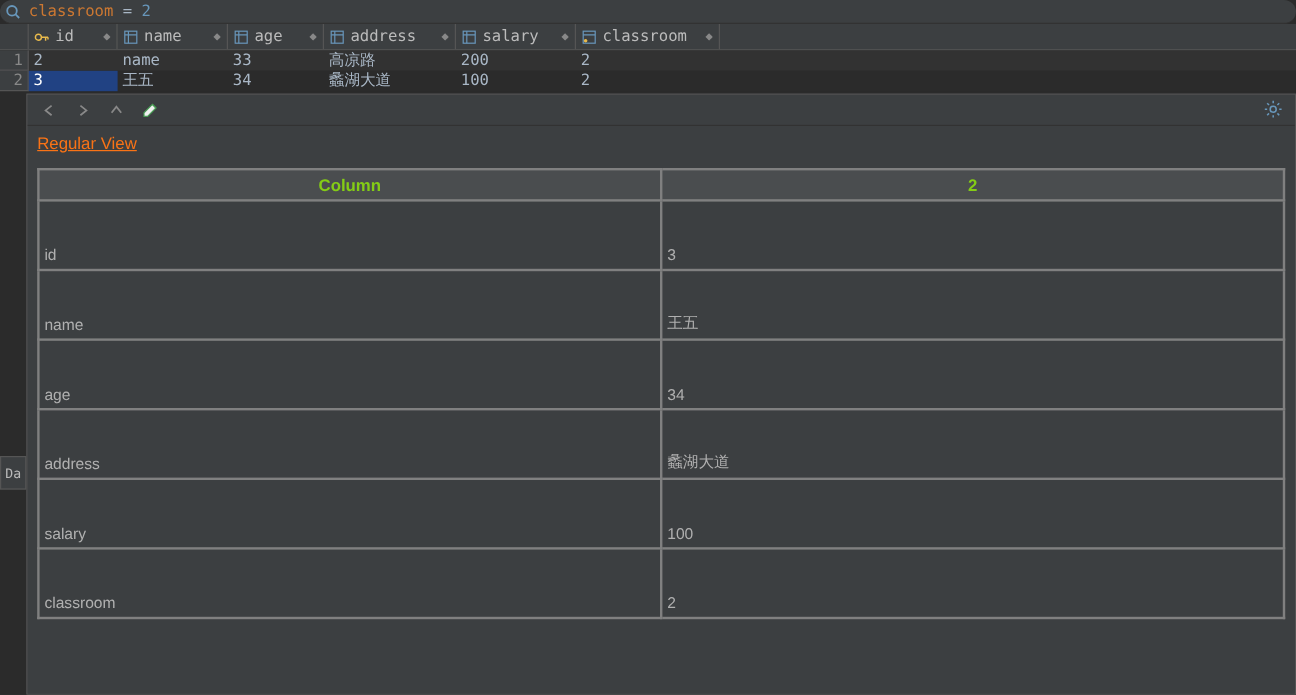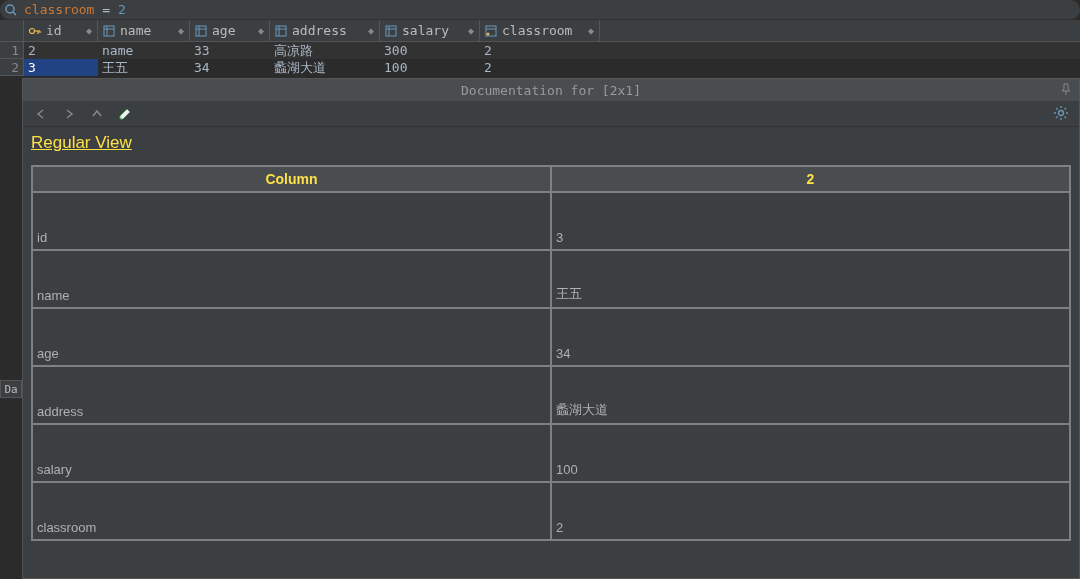--- a/index.html
+++ b/index.html
@@ -103,21 +103,21 @@
   background: #214283;
   color: #ffffff;
 }
 
 
 .side-label {
   position: absolute;
   left: 0;
   top: 380px;
   width: 22px;
-  height: 18px;
+  height: 28px;
   background: #3c3f41;
   color: #bbb;
   font-size: 11px;
   display: flex;
   align-items: center;
   justify-content: center;
   border: 1px solid #555;
 }
 
 
@@ -169,37 +169,37 @@
   color: #6897bb;
 }
 
 .doc-body {
   flex: 1;
   padding: 6px 8px 8px 8px;
   overflow: auto;
   background: #3c3f41;
 }
 .regular-link {
-  color: #fde047;
+  color: #f97316;
   text-decoration: underline;
   font-family: sans-serif;
-  font-size: 17px;
+  font-size: 14px;
   cursor: pointer;
 }
 
 .doc-table {
   margin-top: 12px;
   width: 100%;
   border-collapse: collapse;
   border: 2px solid #808080;
 }
 .doc-table th {
   border: 2px solid #808080;
   background: #4a4d4f;
-  color: #fde047;
+  color: #84cc16;
   font-weight: bold;
   font-family: sans-serif;
   font-size: 14px;
   padding: 4px;
   text-align: center;
 }
 .doc-table td {
   border: 2px solid #808080;
   color: #b0b0b0;
   font-family: sans-serif;
@@ -306,45 +306,37 @@
   </div>
 </div>
 
 <div class="grid-body">
   <div class="grid-row row1">
     <div class="rownum">1</div>
     <div class="cell c-id">2</div>
     <div class="cell c-name">name</div>
     <div class="cell c-age">33</div>
     <div class="cell c-address">高凉路</div>
-    <div class="cell c-salary">300</div>
+    <div class="cell c-salary">200</div>
     <div class="cell c-classroom">2</div>
   </div>
   <div class="grid-row row2">
     <div class="rownum">2</div>
     <div class="cell c-id">3</div>
     <div class="cell c-name">王五</div>
     <div class="cell c-age">34</div>
     <div class="cell c-address">蠡湖大道</div>
     <div class="cell c-salary">100</div>
     <div class="cell c-classroom">2</div>
   </div>
 </div>
 
 <div class="side-label">Da</div>
 
 <div class="doc-panel">
-  <div class="doc-titlebar">
-    <span>Documentation for [2x1]</span>
-    <span class="pin">
-      <svg width="14" height="14" viewBox="0 0 14 14">
-          <path d="M5 2 L9 2 L9 7 L11 9 L3 9 L5 7 Z M7 9 L7 13" fill="none" stroke="#888" stroke-width="1"></path>
-        </svg>
-    </span>
-  </div>
 
   <div class="doc-toolbar">
     <span class="tb-btn">
       <svg width="14" height="14" viewBox="0 0 14 14">
           <path d="M9 3 L4 7 L9 11" fill="none" stroke="#888" stroke-width="1.5"></path>
         </svg>
     </span>
     <span class="tb-btn">
       <svg width="14" height="14" viewBox="0 0 14 14">
           <path d="M5 3 L10 7 L5 11" fill="none" stroke="#888" stroke-width="1.5"></path>

